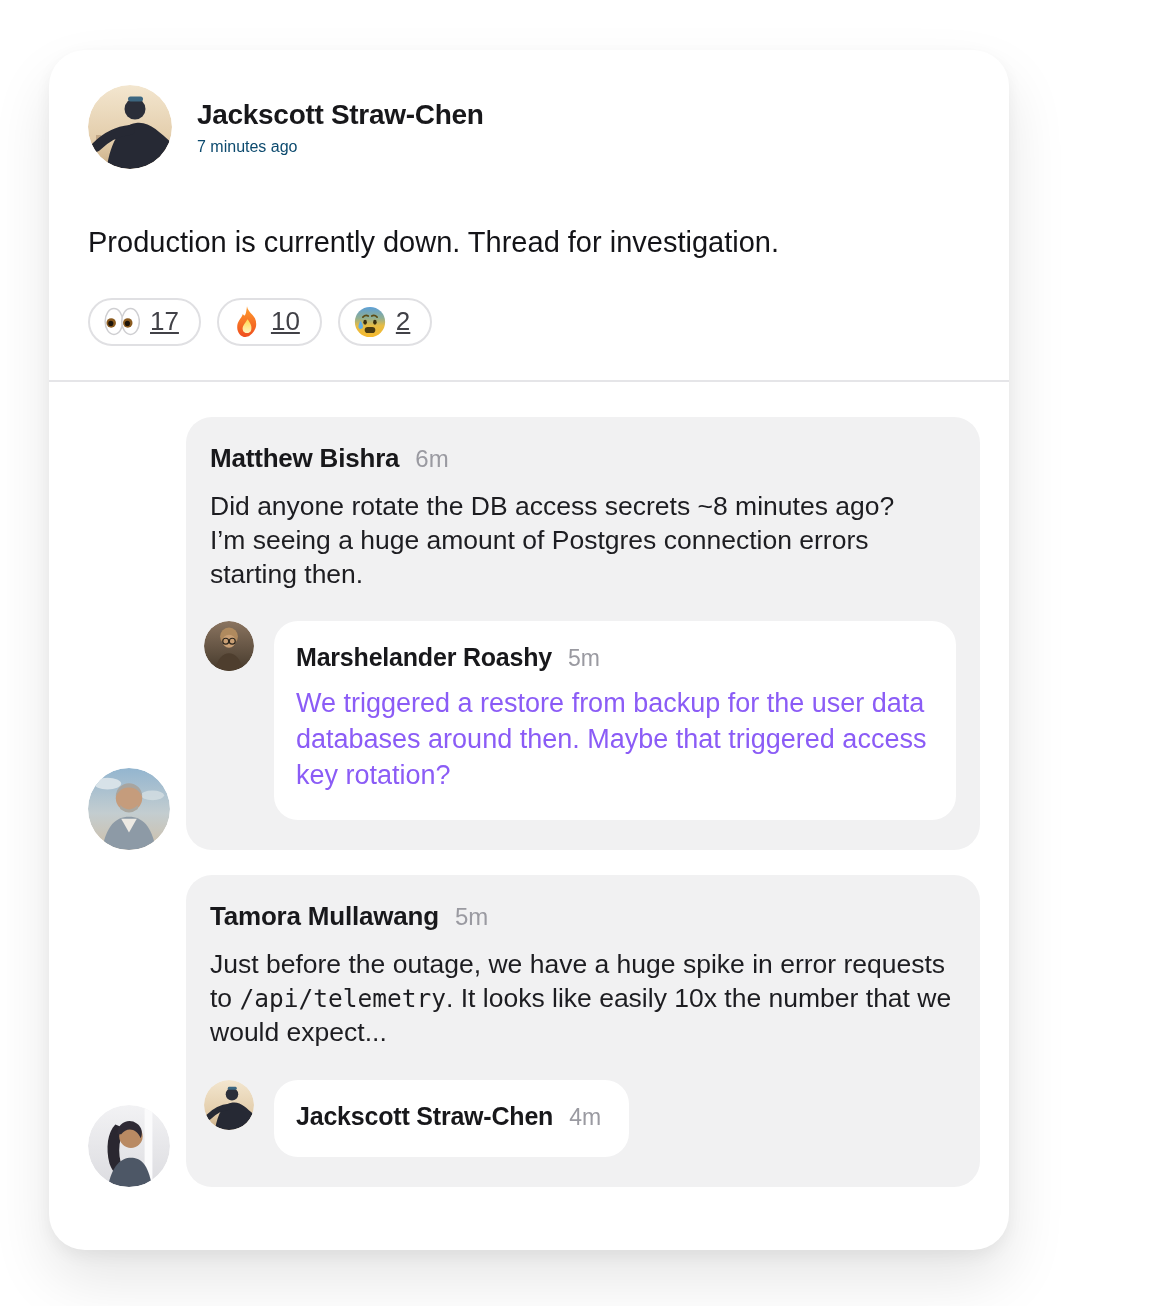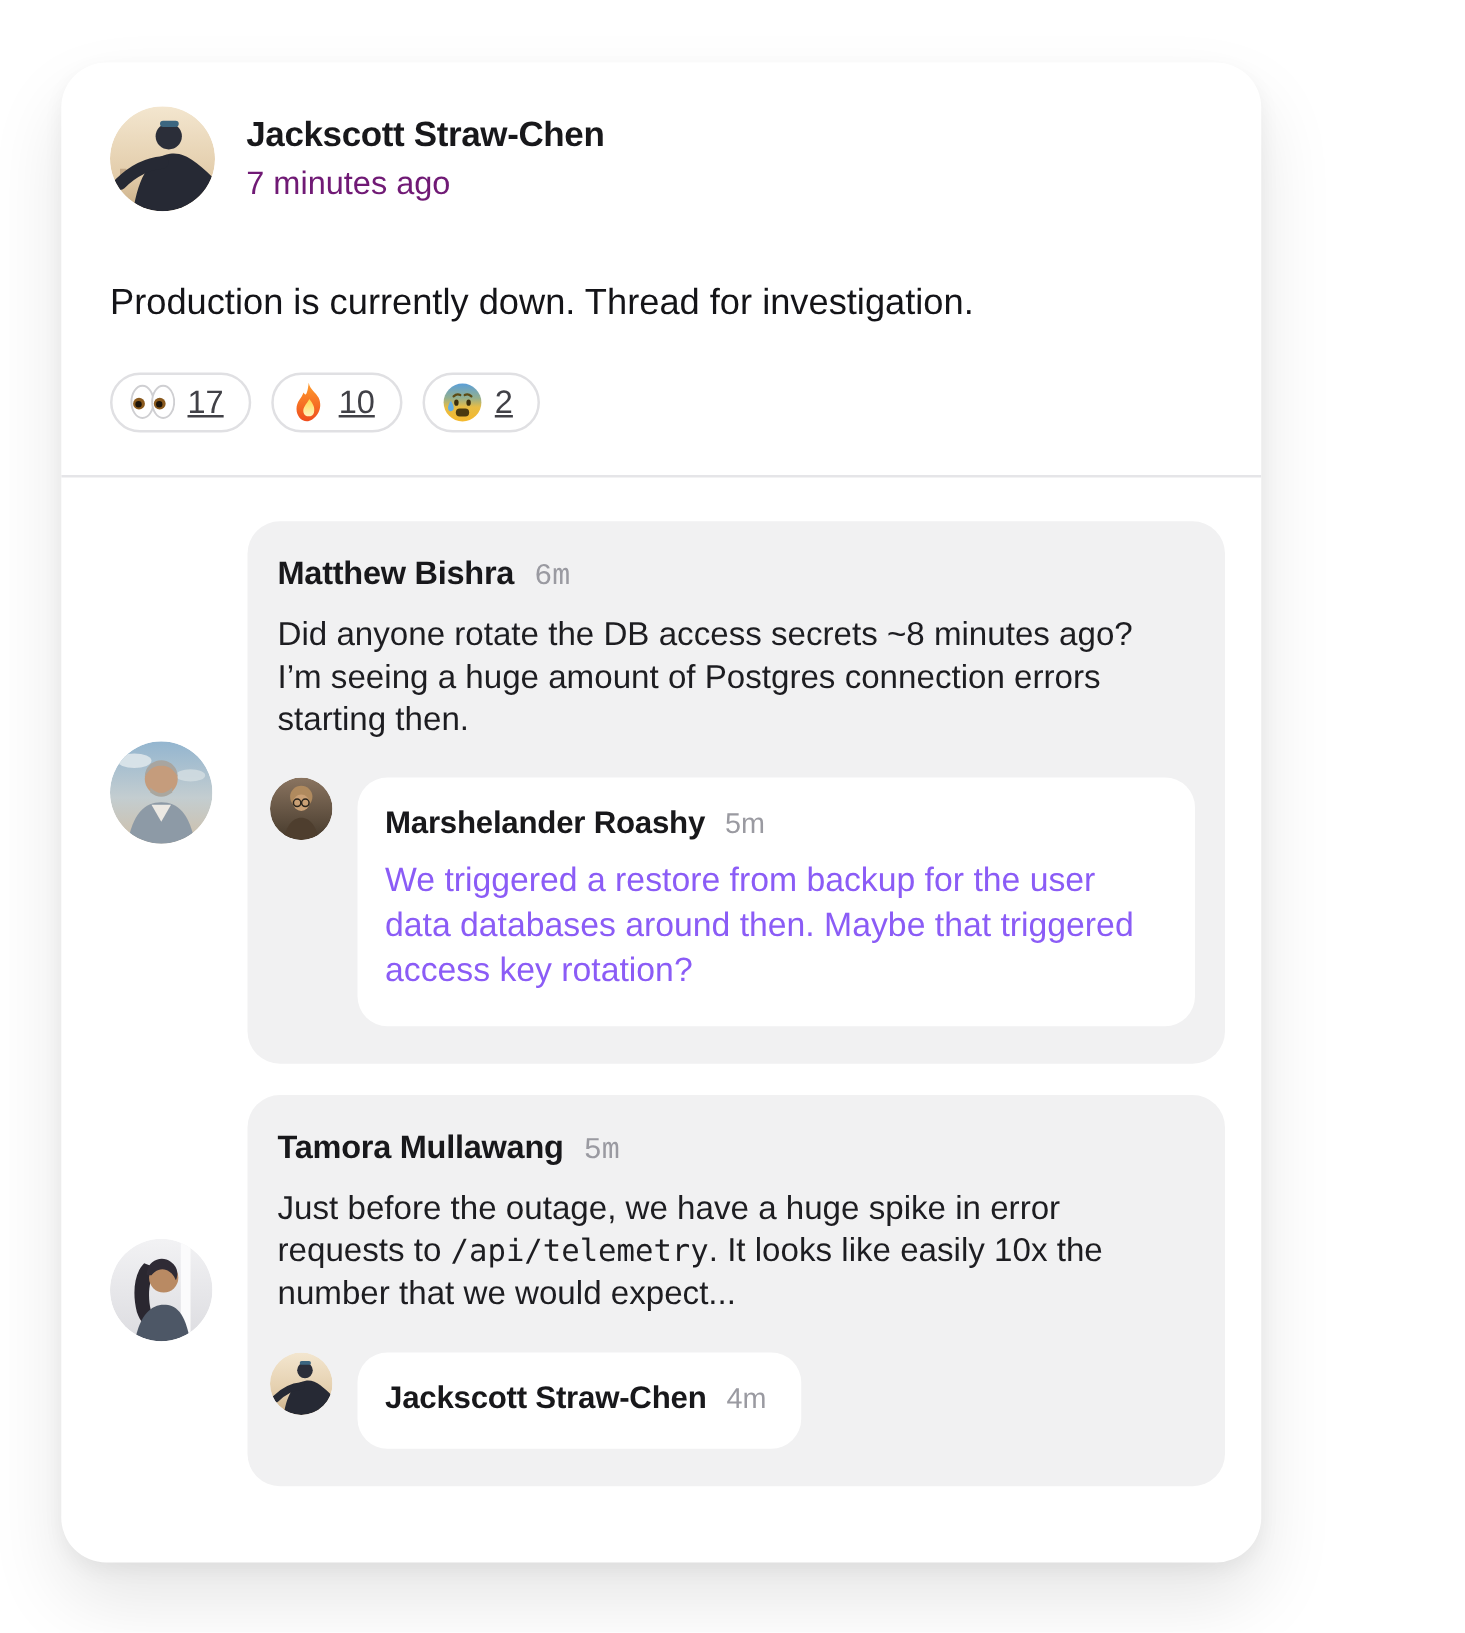--- a/index.html
+++ b/index.html
@@ -21,47 +21,47 @@
   }
 
   
   .post-section { padding:35px 30px 0 39px; }
   .post-header { display:flex; align-items:center; gap:25px; }
   .avatar { border-radius:50%; flex-shrink:0; display:block; }
   .avatar-lg { width:84px; height:84px; }
   .avatar-md { width:82px; height:82px; }
   .avatar-sm { width:50px; height:50px; }
   .post-author { font-size:28px; font-weight:700; color:#18181b; letter-spacing:-0.3px; }
-  .post-time { font-size:26px; color:#701a75; margin-top:7px; }
+  .post-time { font-size:16px; color:#0c4a6e; margin-top:7px; }
   .post-body { margin-top:56px; font-size:29px; line-height:1.2; color:#141418; }
 
   
   .reactions { margin-top:38px; display:flex; gap:16px; }
   .pill {
     display:inline-flex; align-items:center; gap:10px;
     height:48px; padding:0 20px 0 14px; box-sizing:border-box;
     border:2px solid #e0e0e3; border-radius:999px; background:#fff;
     cursor:pointer;
   }
   .pill-count { font-size:26px; color:#414147;text-decoration:underline; }
   .emoji { display:block; }
 
   .divider { border-top:2px solid #e5e5e8; margin-top:34px; }
 
   
   .comments { padding:35px 29px 35px 39px; display:flex; flex-direction:column; gap:25px; }
-  .comment { display:flex; gap:28px; align-items:center; }
+  .comment { display:flex; gap:16px; align-items:flex-end; }
   .bubble {
     flex:1; min-width:0;
     background:#f1f1f2; border-radius:26px;
     padding:26px 24px 30px 24px; box-sizing:border-box;
   }
   .byline { display:flex; align-items:baseline; gap:16px; }
   .c-name { font-size:26px; font-weight:700; color:#18181b; letter-spacing:-0.2px; }
-  .c-time { font-size:24px; color:#9a9aa1;font-family:Liberation Mono, monospace; }
+  .c-time { font-size:24px; color:#9a9aa1; }
   .c-body { margin-top:15px; font-size:26.5px; line-height:1.29; color:#1d1d21; }
   .c-body.narrow { max-width:700px; }
   .code { font-family:"DejaVu Sans Mono", monospace; font-size:24.5px; }
 
   .reply { display:flex; gap:20px; margin-top:30px; align-items:flex-start; margin-left:-6px; }
   .reply-bubble {
     flex:0 1 auto; min-width:0; width:fit-content;
     background:#ffffff; border-radius:24px;
     padding:22px 28px 26px 22px; box-sizing:border-box;
   }

